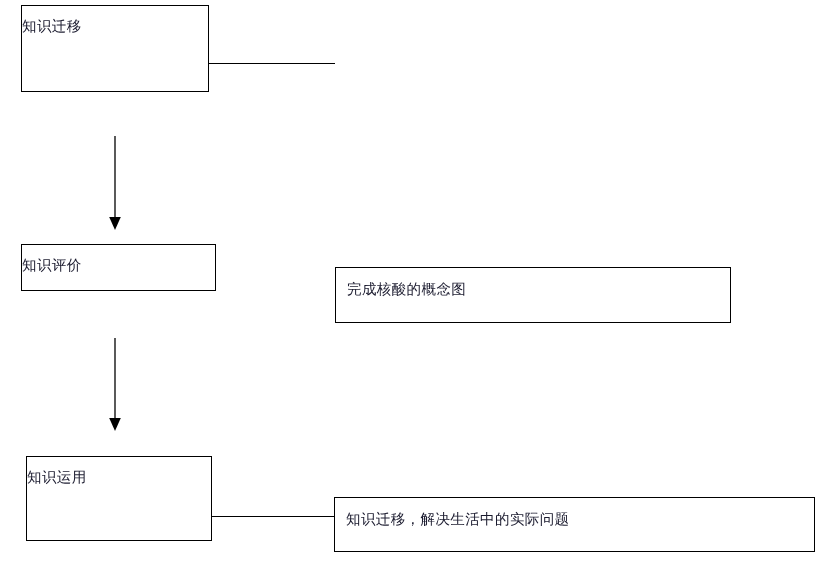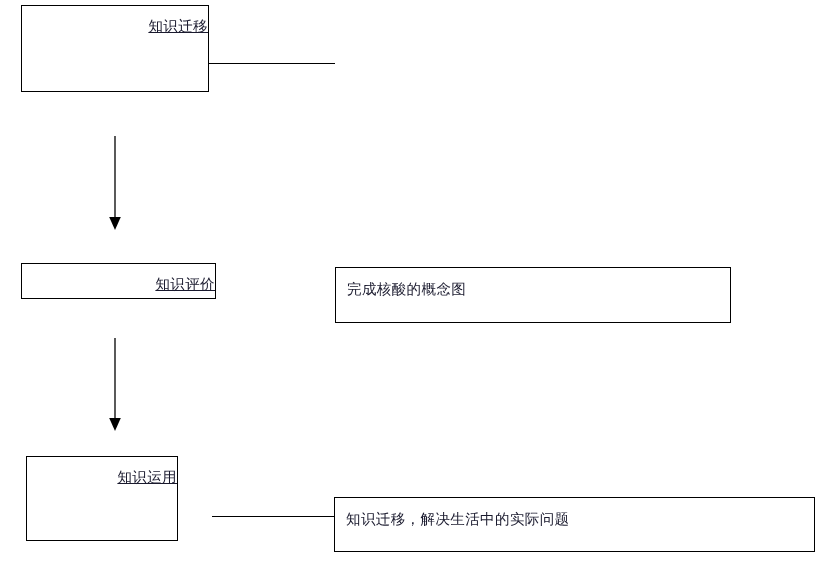--- a/index.html
+++ b/index.html
@@ -30,22 +30,21 @@
     font-size: 14.5px;
     line-height: 1.2;
     white-space: nowrap;
     letter-spacing: 0.4px;
   }
   
   .stage-box .node-label {
     left: 0;
     right: 0;
     top: 12px;
-    text-align: right;
-    text-decoration: underline;
+    text-align: left;
   }
   
   .detail-box .node-label {
     left: 11px;
     top: 13px;
     text-align: left;
   }
   .connector {
     position: absolute;
     background: #000000;
@@ -70,38 +69,38 @@
   <div class="connector" style="left:209px; top:63px; width:126px;"></div>
 
 
   <div class="arrow" style="left:106px; top:136px;">
     <svg width="18" height="95" viewBox="0 0 18 95" aria-hidden="true">
       <line x1="9" y1="0" x2="9" y2="83" stroke="#000000" stroke-width="1.3"></line>
       <polygon points="3.2,81 14.8,81 9,94" fill="#000000"></polygon>
     </svg>
   </div>
 
-  <div class="node stage-box" style="left:21px; top:263px; width:195px; height:36px;">
+  <div class="node stage-box" style="left:21px; top:244px; width:195px; height:47px;">
     <span class="node-label">知识评价</span>
   </div>
 
   <div class="connector" style="left:216px; top:285px; width:0px;"></div>
 
   <div class="node detail-box" style="left:335px; top:267px; width:396px; height:56px;">
     <span class="node-label">完成核酸的概念图</span>
   </div>
 
   <div class="arrow" style="left:106px; top:338px;">
     <svg width="18" height="94" viewBox="0 0 18 94" aria-hidden="true">
       <line x1="9" y1="0" x2="9" y2="82" stroke="#000000" stroke-width="1.3"></line>
       <polygon points="3.2,80 14.8,80 9,93" fill="#000000"></polygon>
     </svg>
   </div>
 
-  <div class="node stage-box" style="left:26px; top:456px; width:152px; height:85px;">
+  <div class="node stage-box" style="left:26px; top:456px; width:186px; height:85px;">
     <span class="node-label">知识运用</span>
   </div>
 
   <div class="connector" style="left:212px; top:516px; width:122px;"></div>
 
   <div class="node detail-box" style="left:334px; top:497px; width:481px; height:55px;">
     <span class="node-label">知识迁移，解决生活中的实际问题</span>
   </div>
 
 </div>

